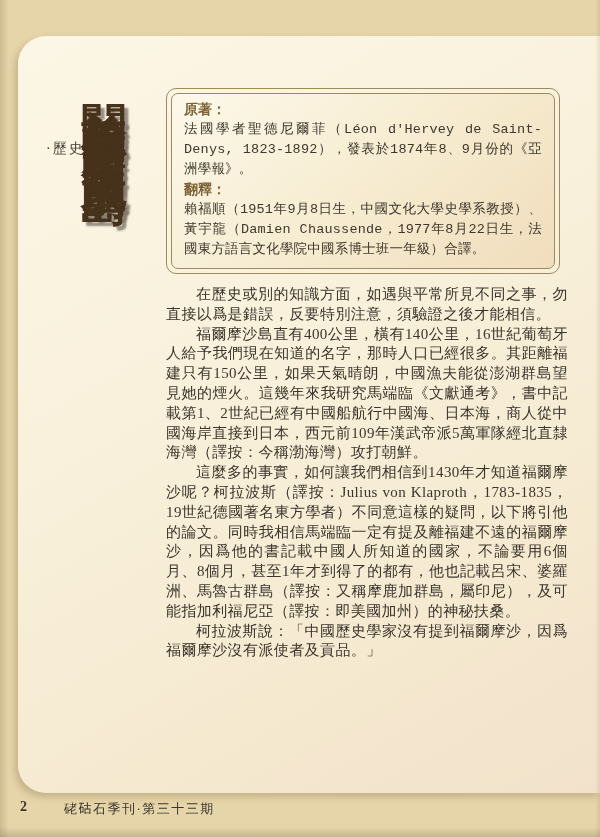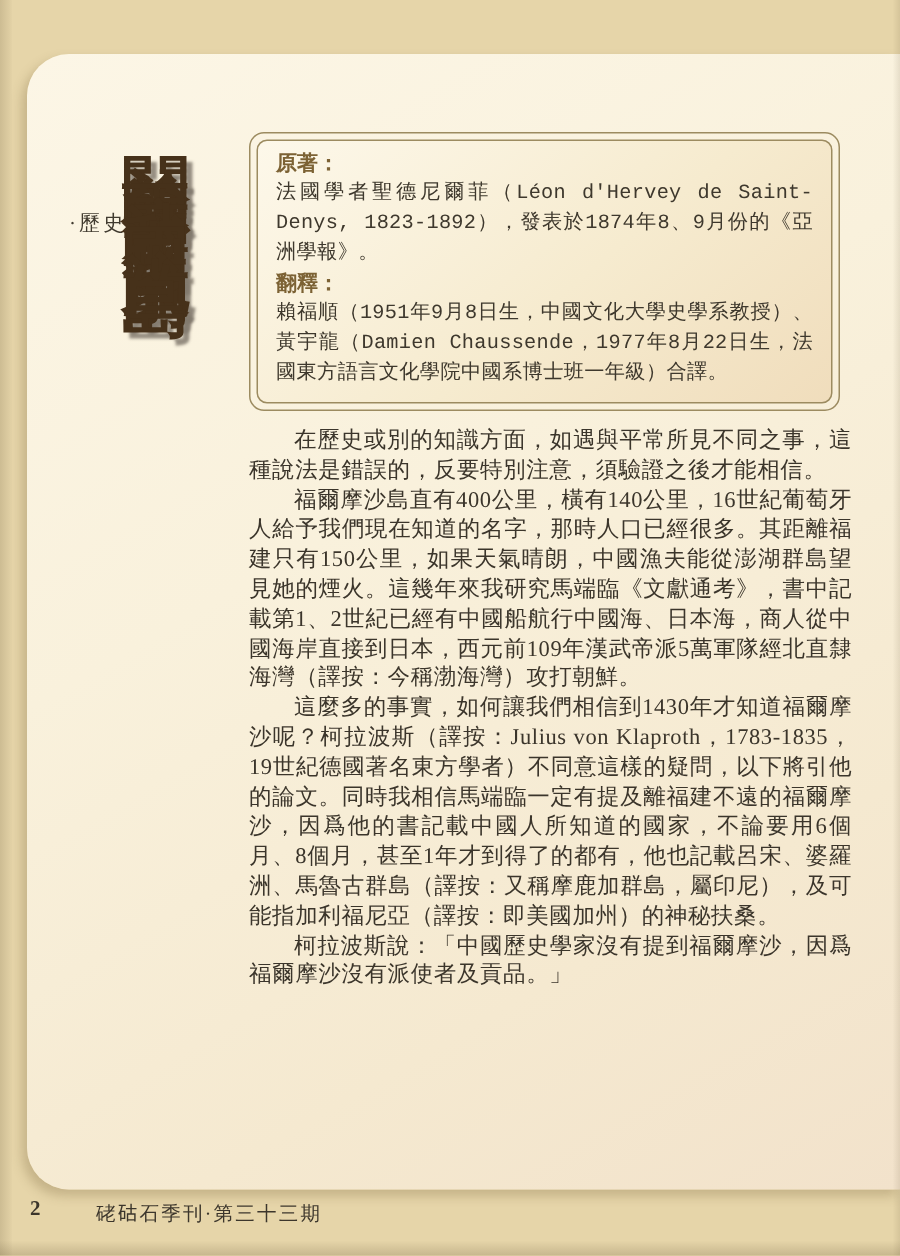--- a/index.html
+++ b/index.html
@@ -96,21 +96,21 @@
 <div class="info-box">
   <div class="info-box-inner">
     <div class="info-label">原著：</div>
     <p class="info-text">法國學者聖德尼爾菲（Léon d'Hervey de Saint-Denys, 1823-1892），發表於1874年8、9月份的《亞洲學報》。</p>
     <div class="info-label">翻釋：</div>
     <p class="info-text">賴福順（1951年9月8日生，中國文化大學史學系教授）、黃宇龍（Damien Chaussende，1977年8月22日生，法國東方語言文化學院中國系博士班一年級）合譯。</p>
   </div>
 </div>
 
 <div class="article">
-    <p>在歷史或別的知識方面，如遇與平常所見不同之事，這種說法是錯誤的，反要特別注意，須驗證之後才能相信。</p>
+    <p>在歷史或別的知識方面，如遇與平常所見不同之事，勿直接以爲是錯誤，反要特別注意，須驗證之後才能相信。</p>
     <p>福爾摩沙島直有400公里，橫有140公里，16世紀葡萄牙人給予我們現在知道的名字，那時人口已經很多。其距離福建只有150公里，如果天氣晴朗，中國漁夫能從澎湖群島望見她的煙火。這幾年來我研究馬端臨《文獻通考》，書中記載第1、2世紀已經有中國船航行中國海、日本海，商人從中國海岸直接到日本，西元前109年漢武帝派5萬軍隊經北直隸海灣（譯按：今稱渤海灣）攻打朝鮮。</p>
     <p>這麼多的事實，如何讓我們相信到1430年才知道福爾摩沙呢？柯拉波斯（譯按：Julius von Klaproth，1783-1835，19世紀德國著名東方學者）不同意這樣的疑問，以下將引他的論文。同時我相信馬端臨一定有提及離福建不遠的福爾摩沙，因爲他的書記載中國人所知道的國家，不論要用6個月、8個月，甚至1年才到得了的都有，他也記載呂宋、婆羅洲、馬魯古群島（譯按：又稱摩鹿加群島，屬印尼），及可能指加利福尼亞（譯按：即美國加州）的神秘扶桑。</p>
     <p>柯拉波斯說：「中國歷史學家沒有提到福爾摩沙，因爲福爾摩沙沒有派使者及貢品。」</p>
   </div>
 
 <div class="footer">
   <span class="page-num">2</span>
   <span class="journal">硓𥑮石季刊·第三十三期</span>
 </div>
 

